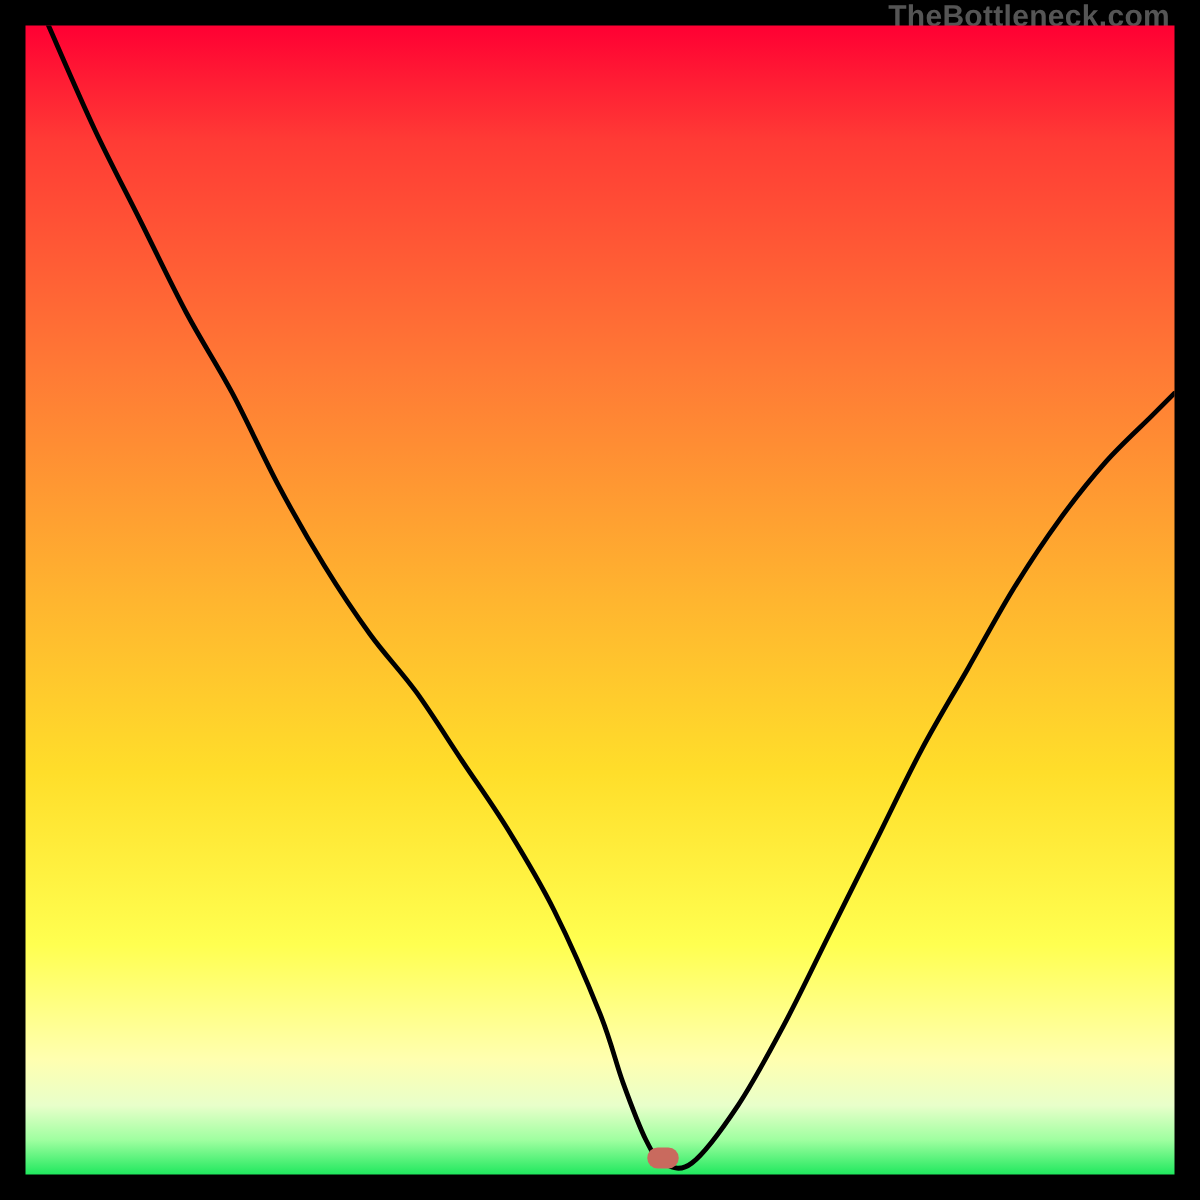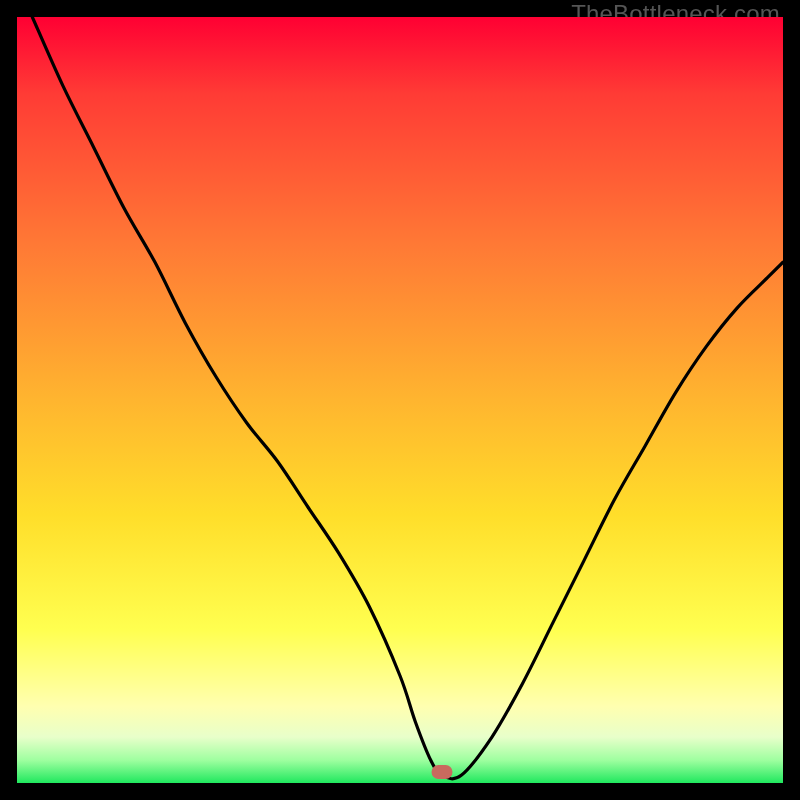--- a/index.html
+++ b/index.html
@@ -45,22 +45,22 @@
     height: 14px;
     background: #c96a5e;
     border-radius: 7px;
     transform: translate(-50%, -50%);
   }
   .watermark {
     position: absolute;
     top: 0px;
     right: 20px;
     color: #555;
-    font-size: 24px;
-    font-weight: 400;
+    font-size: 20px;
+    font-weight: 700;
     letter-spacing: 0.2px;
   }
 </style>
 </head>
 <body>
 
 <div class="frame">
   <div class="watermark">TheBottleneck.com</div>
   <div class="plot-area">
     <svg class="curve" viewBox="0 0 766 766" preserveAspectRatio="none">

